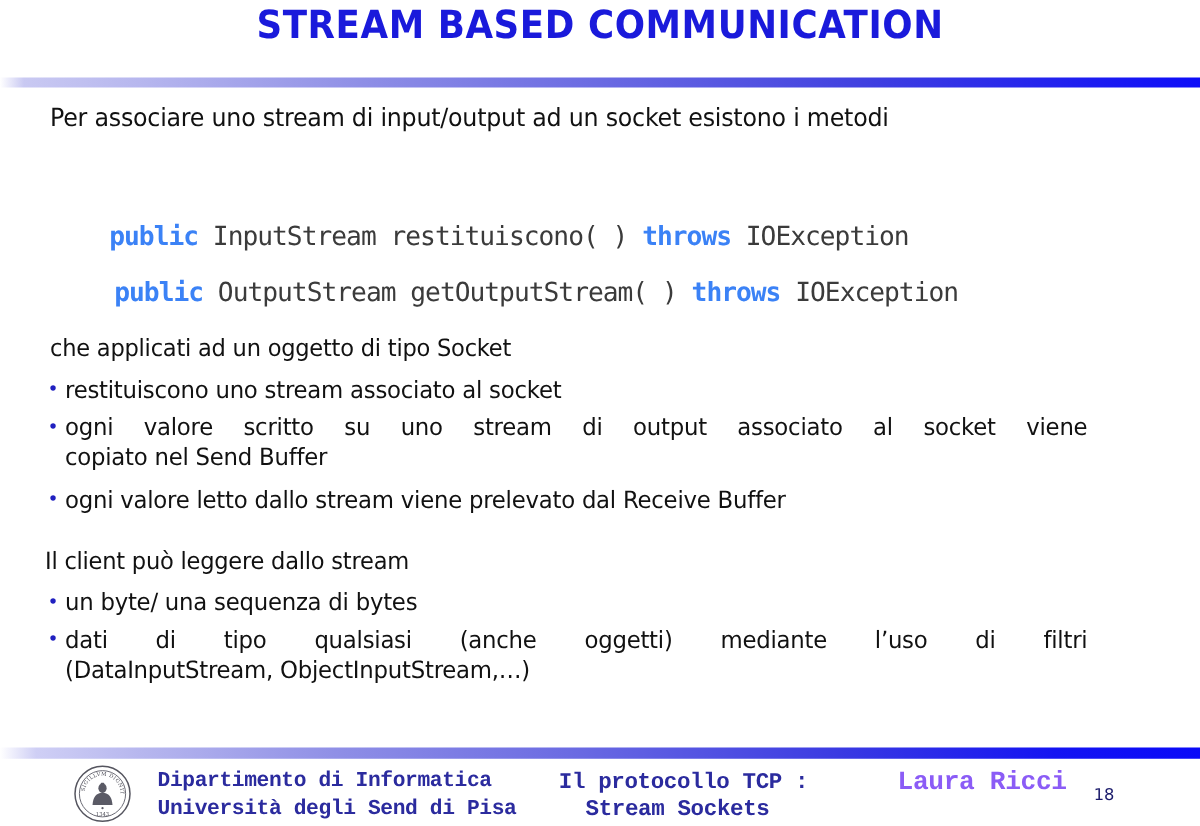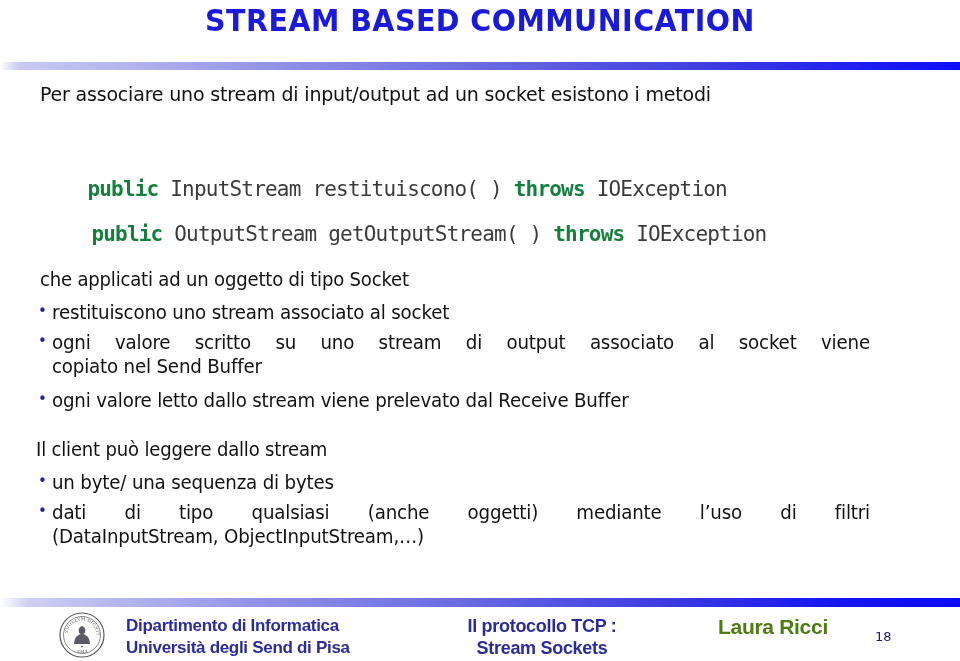--- a/index.html
+++ b/index.html
@@ -69,21 +69,21 @@
 
   .code-line {
     position: absolute;
     font-family: "DejaVu Sans Mono", monospace;
     font-size: 21px;
     color: #3b3b3b;
     letter-spacing: -0.8px;
     white-space: pre;
   }
   .code-line .kw {
-    color: #15803d;
+    color: #3b82f6;
     font-weight: bold;
   }
 
   .plain-line {
     position: absolute;
     font-size: 19px;
     color: #111111;
     letter-spacing: -0.2px;
     transform: scaleX(0.95);
     transform-origin: left center;
@@ -130,21 +130,21 @@
     position: absolute;
     left: 58px;
     top: 4px;
     width: 48px;
     height: 48px;
   }
   .seal svg { display: block; }
 
   .footer-col {
     position: absolute;
-    font-family: Liberation Sans, sans-serif;
+    font-family: Liberation Mono, monospace;
     font-weight: bold;
     color: #2B2B9E;
     line-height: 22px;
     white-space: nowrap;
   }
   .footer-dept {
     left: 126px;
     top: 8px;
     font-size: 17px;
     letter-spacing: -0.3px;
@@ -154,21 +154,21 @@
     top: 8px;
     font-size: 18px;
     letter-spacing: -0.3px;
     text-align: center;
     width: 190px;
   }
   .footer-author {
     left: 718px;
     top: 9px;
     font-size: 21px;
-    color: #4d7c0f;
+    color: #8b5cf6;
     letter-spacing: -0.3px;
   }
   .footer-page {
     position: absolute;
     left: 875px;
     top: 22px;
     font-size: 13px;
     font-weight: normal;
     color: #1b1b6b;
   }

